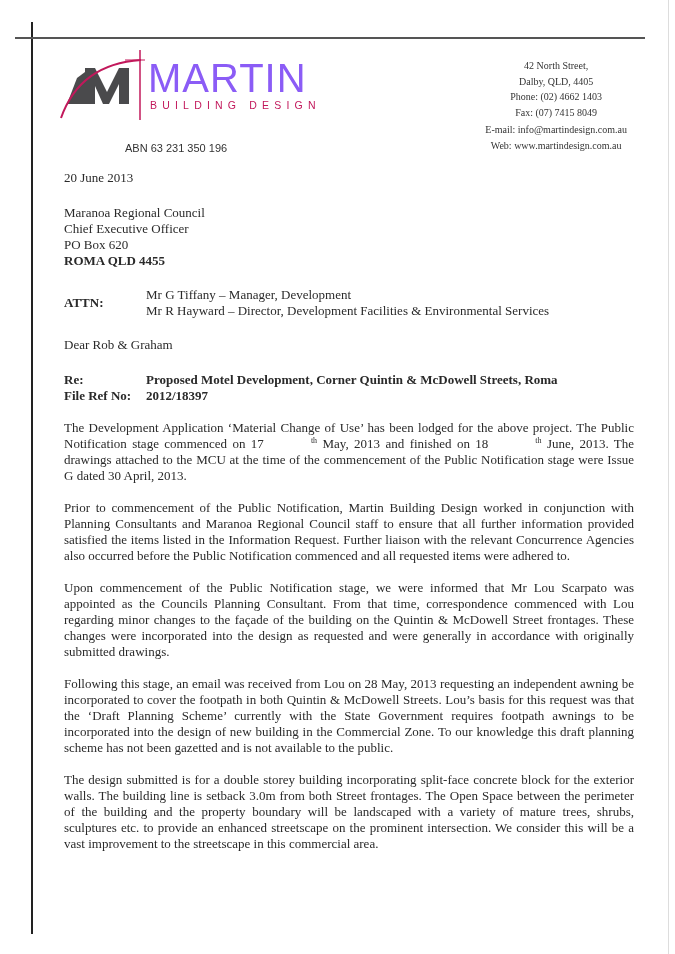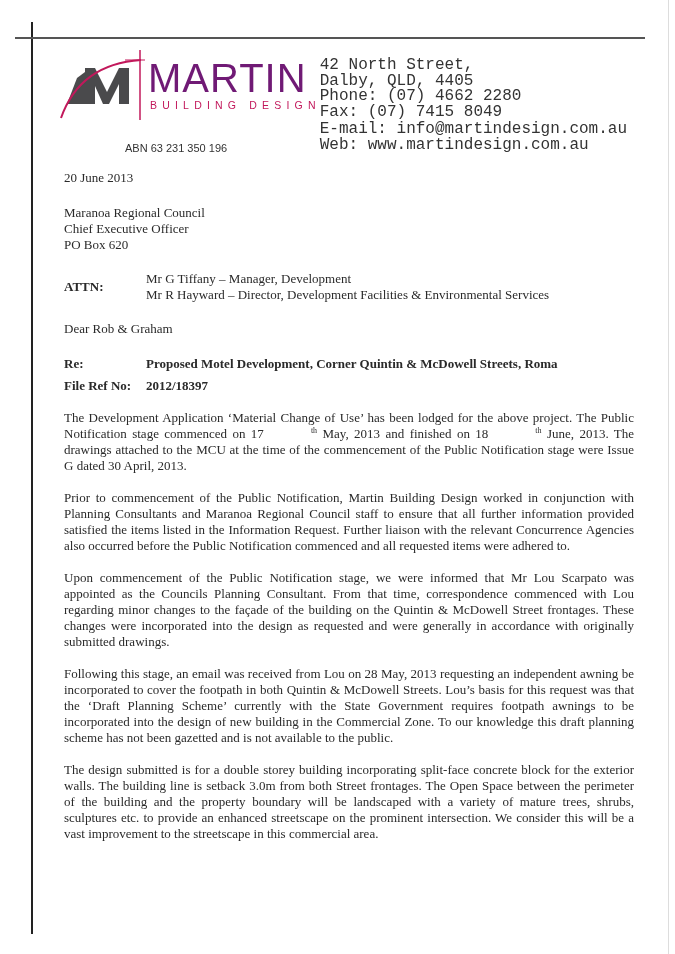--- a/index.html
+++ b/index.html
@@ -3,35 +3,35 @@
 <meta charset="utf-8">
 <style>
   html, body { margin: 0; padding: 0; background: #ffffff; }
   body { width: 675px; height: 954px; position: relative; overflow: hidden; font-family: "Liberation Serif", serif; color: #2a2a2a; }
   .frame-vline { position: absolute; left: 31px; top: 22px; width: 2px; height: 912px; background: #222; }
   .frame-hline { position: absolute; left: 15px; top: 37px; width: 630px; height: 2px; background: #555; }
   .right-edge { position: absolute; right: 6px; top: 0; width: 1px; height: 954px; background: #ddd; }
 
   .logo { position: absolute; left: 55px; top: 48px; width: 260px; height: 72px; }
   .logo svg { position: absolute; left: 0; top: 0; }
-  .logo-word { position: absolute; left: 93px; top: 10px; font-family: "Liberation Sans", sans-serif; font-size: 40px; color: #701a75; letter-spacing: 1px; line-height: 40px; }
+  .logo-word { position: absolute; left: 93px; top: 10px; font-family: "Liberation Sans", sans-serif; font-size: 40px; color: #8b5cf6; letter-spacing: 1px; line-height: 40px; }
   .logo-sub { position: absolute; left: 95px; top: 51px; font-family: "Liberation Sans", sans-serif; font-size: 10.5px; color: #c2185b; letter-spacing: 5.2px; line-height: 12px; white-space: nowrap; }
   .abn { position: absolute; left: 125px; top: 142px; font-family: "Liberation Sans", sans-serif; font-size: 11px; color: #333; }
 
-  .contact { position: absolute; right: 48px; top: 58px; text-align: left; font-family: Liberation Mono, monospace; font-size: 16px; color: #333; line-height: 15.5px; }
+  .contact { position: absolute; right: 48px; top: 58px; text-align: center; font-family: Liberation Serif, serif; font-size: 10px; color: #333; line-height: 15.5px; }
   .contact .gap { height: 2px; }
 
   .letter { position: absolute; left: 64px; top: 170px; width: 570px; font-size: 13px; line-height: 16px; }
   .date { margin: 0 0 19px 0; }
   .addr div { margin: 0; }
   .bold { font-weight: bold; }
   .attn { display: flex; margin-top: 18px; align-items: center; }
   .attn .lbl { width: 82px; font-weight: bold; }
   .salutation { margin-top: 18px; }
-  .re { margin-top: 19px; display: flex; flex-direction: column; gap: 6px; }
+  .re { margin-top: 19px; display: flex; flex-direction: column; }
   .re .row { display: flex; font-weight: bold; }
   .re .row .lbl { width: 82px; }
   p { margin: 16px 0 0 0; text-align: justify; }
   sup { font-size: 8px; line-height: 0; padding-left: 47px; }
 </style>
 </head>
 <body>
 
 <div class="frame-vline"></div>
 <div class="frame-hline"></div>
@@ -52,34 +52,35 @@
   </svg>
   <div class="logo-word">MARTIN</div>
   <div class="logo-sub">BUILDING DESIGN</div>
 </div>
 
 <div class="abn">ABN 63 231 350 196</div>
 
 <div class="contact">
   <div>42 North Street,</div>
   <div>Dalby, QLD, 4405</div>
-  <div>Phone:  (07) 4662 2280</div>
+  <div>Phone:  (02) 4662 1403</div>
   <div>Fax:  (07) 7415 8049</div>
   <div class="gap"></div>
   <div>E-mail:  info@martindesign.com.au</div>
   <div>Web:  www.martindesign.com.au</div>
 </div>
 
 <div class="letter">
   <div class="date">20 June 2013</div>
 
   <div class="addr">
     <div>Maranoa Regional Council</div>
     <div>Chief Executive Officer</div>
     <div>PO Box 620</div>
+    <div class="bold">ROMA  QLD  4455</div>
   </div>
 
   <div class="attn">
     <div class="lbl">ATTN:</div>
     <div>
       <div>Mr G Tiffany – Manager, Development</div>
       <div>Mr R Hayward – Director, Development Facilities &amp; Environmental Services</div>
     </div>
   </div>
 

